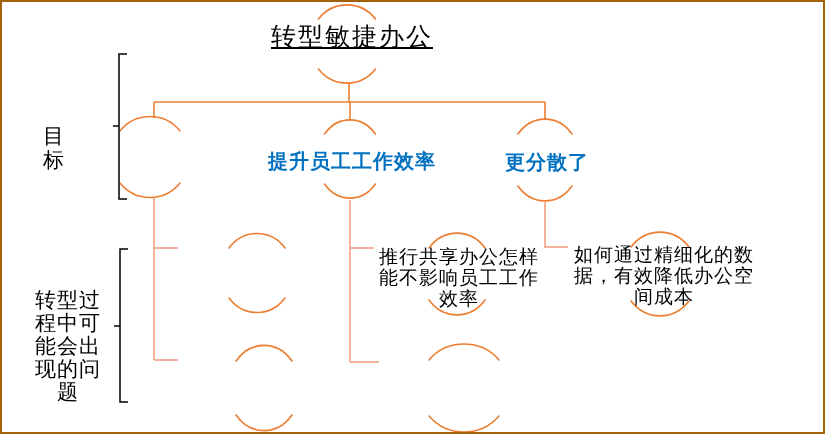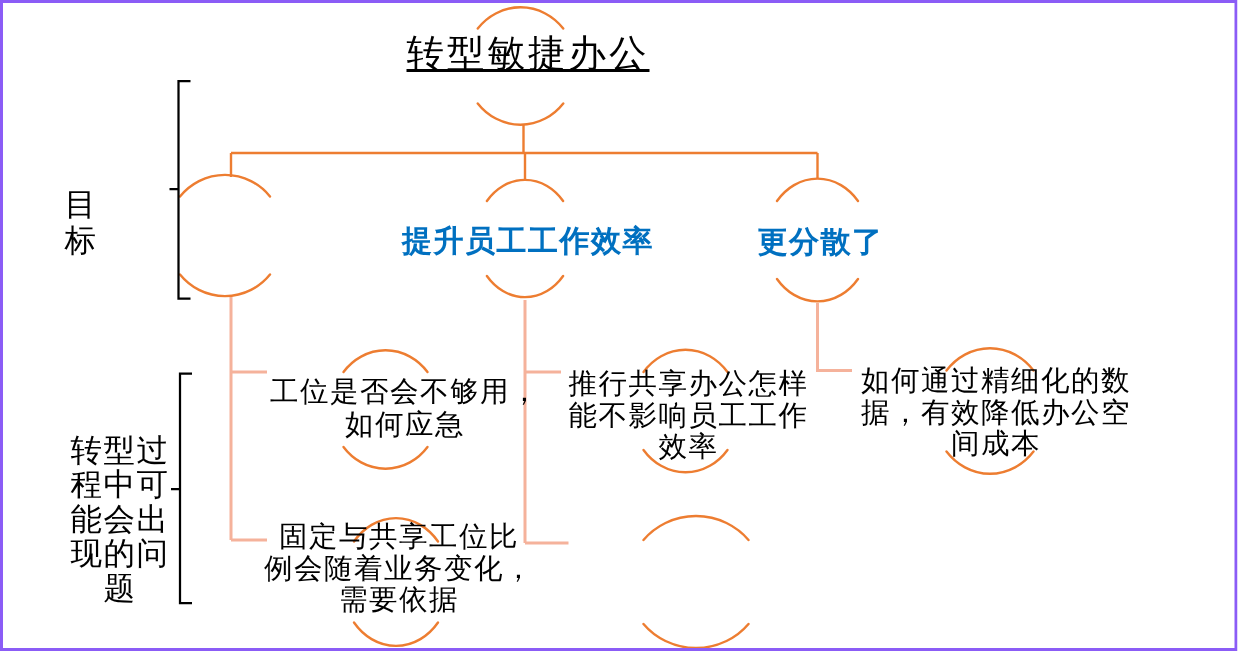--- a/index.html
+++ b/index.html
@@ -1,20 +1,20 @@
 <!DOCTYPE html>
 <html><head>
 <meta charset="utf-8">
 <style>
   html,body{margin:0;padding:0;background:#fff;}
   #canvas{
     position:relative;
     width:825px;height:434px;
     box-sizing:border-box;
-    border:2px solid #8b5cf6;
+    border:2px solid #a16207;
     background:#fff;
     font-family:"Liberation Serif", serif;
     overflow:hidden;
   }
   #shapes{position:absolute;left:0;top:0;width:825px;height:434px;}
   .txt{
     position:absolute;
     white-space:pre-line;
     text-align:center;
     color:#000;
@@ -80,34 +80,29 @@
     <g stroke="#000" stroke-width="1.5" fill="none">
       <path d="M125 52 L117 52 L117 124 L111 124 M117 124 L117 197 L125 197"></path>
       <path d="M126 247 L118 247 L118 324 L112 324 M118 324 L118 400 L126 400"></path>
     </g>
   </svg>
 
   <div class="txt title" style="left:250px;top:20px;width:200px;">转型敏捷办公</div>
 
   <div class="txt side-label goal-label" style="left:37px;top:122px;width:30px;">目
 标</div>
-  <div class="txt side-label problems-label" style="left:26px;top:287px;width:80px;margin-left:12px;">转型过
+  <div class="txt side-label problems-label" style="left:26px;top:287px;width:80px;">转型过
 程中可
 能会出
 现的问
 题</div>
 
   <div class="txt goal" style="left:258px;top:146px;width:184px;text-align:center;">提升员工工作效率</div>
   <div class="txt goal" style="left:473px;top:147px;width:144px;">更分散了</div>
 
-  <div class="txt" style="left:163px;top:249px;width:210px;">工位是否会不够用，
-如何应急</div>
   <div class="txt" style="left:557px;top:242px;width:210px;line-height:21px;">如何通过精细化的数
 据，有效降低办公空
 间成本</div>
   <div class="txt" style="left:352px;top:244px;width:210px;line-height:21px;">推行共享办公怎样
 能不影响员工工作
 效率</div>
-  <div class="txt" style="left:159px;top:346px;width:210px;line-height:21px;">固定与共享工位比
-例会随着业务变化，
-需要依据</div>
 
 </div>
 
 </body></html>

